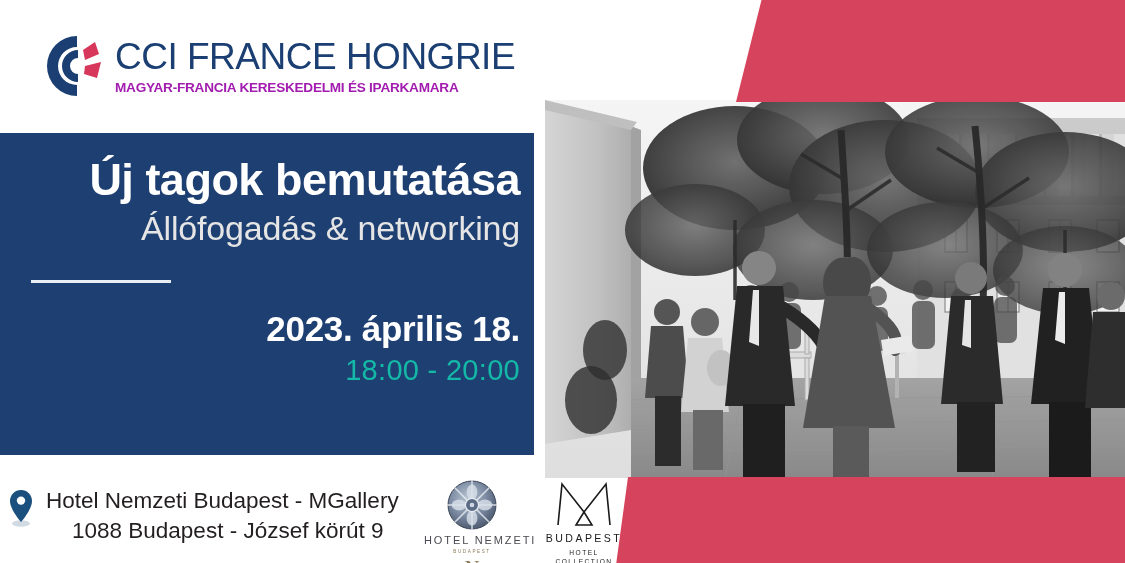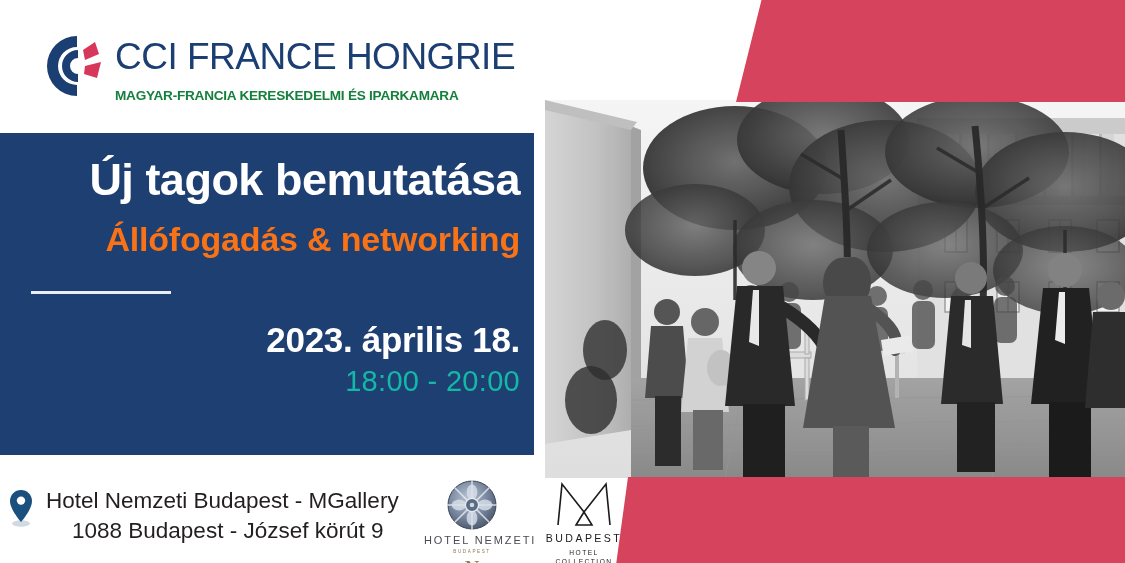--- a/index.html
+++ b/index.html
@@ -38,23 +38,23 @@
     background:#1e3f72;
     text-align:right;
   }
   .navy-inner { position:absolute; left:31px; top:22px; right:14px; }
 
   .title-main {
     font-size:45px; font-weight:bold; color:#ffffff;
     letter-spacing:-0.5px; line-height:1.12; white-space:nowrap;
   }
   .title-sub {
-    font-size:34px; font-weight:bold; color:#f97316;
+    font-size:34px; font-weight:normal; color:#e5e5e5;
     letter-spacing:-0.2px; line-height:1.25; white-space:nowrap;
-    margin-top:13px;
+    margin-top:2px;
   }
   .rule {
     width:140px; height:3px; background:#e9eef5; margin-top:30px; margin-bottom:26px;
   }
   .date {
     font-size:35px; font-weight:bold; color:#ffffff; line-height:1.12;
     letter-spacing:-0.3px; white-space:nowrap;
   }
   .time {
     font-size:29px; font-weight:normal; color:#14b8a6; line-height:1.25;
@@ -63,22 +63,22 @@
 
   
   .cci-logo { position:absolute; left:33px; top:28px; display:flex; align-items:flex-start; }
   .cci-mark { width:72px; height:76px; flex:0 0 auto; }
   .cci-words { margin-left:10px; padding-top:10px; }
   .cci-name {
     font-size:37px; font-weight:normal; color:#1b3f72; line-height:1;
     letter-spacing:-0.5px; white-space:nowrap;
   }
   .cci-tagline {
-    font-size:13.6px; font-weight:bold; color:#15803d; line-height:1;
-    letter-spacing:-0.25px; white-space:nowrap; margin-top:14px;
+    font-size:13.6px; font-weight:bold; color:#a21caf; line-height:1;
+    letter-spacing:-0.25px; white-space:nowrap; margin-top:6px;
   }
 
   
   .venue { position:absolute; left:8px; top:486px; display:flex; align-items:flex-start; }
   .pin-icon { width:26px; height:40px; flex:0 0 auto; margin-top:2px; }
   .venue-lines { margin-left:12px; }
   .venue-line {
     font-size:22.5px; color:#231f20; line-height:1.33; white-space:nowrap;
   }
   .venue-line.l2 { padding-left:26px; }

